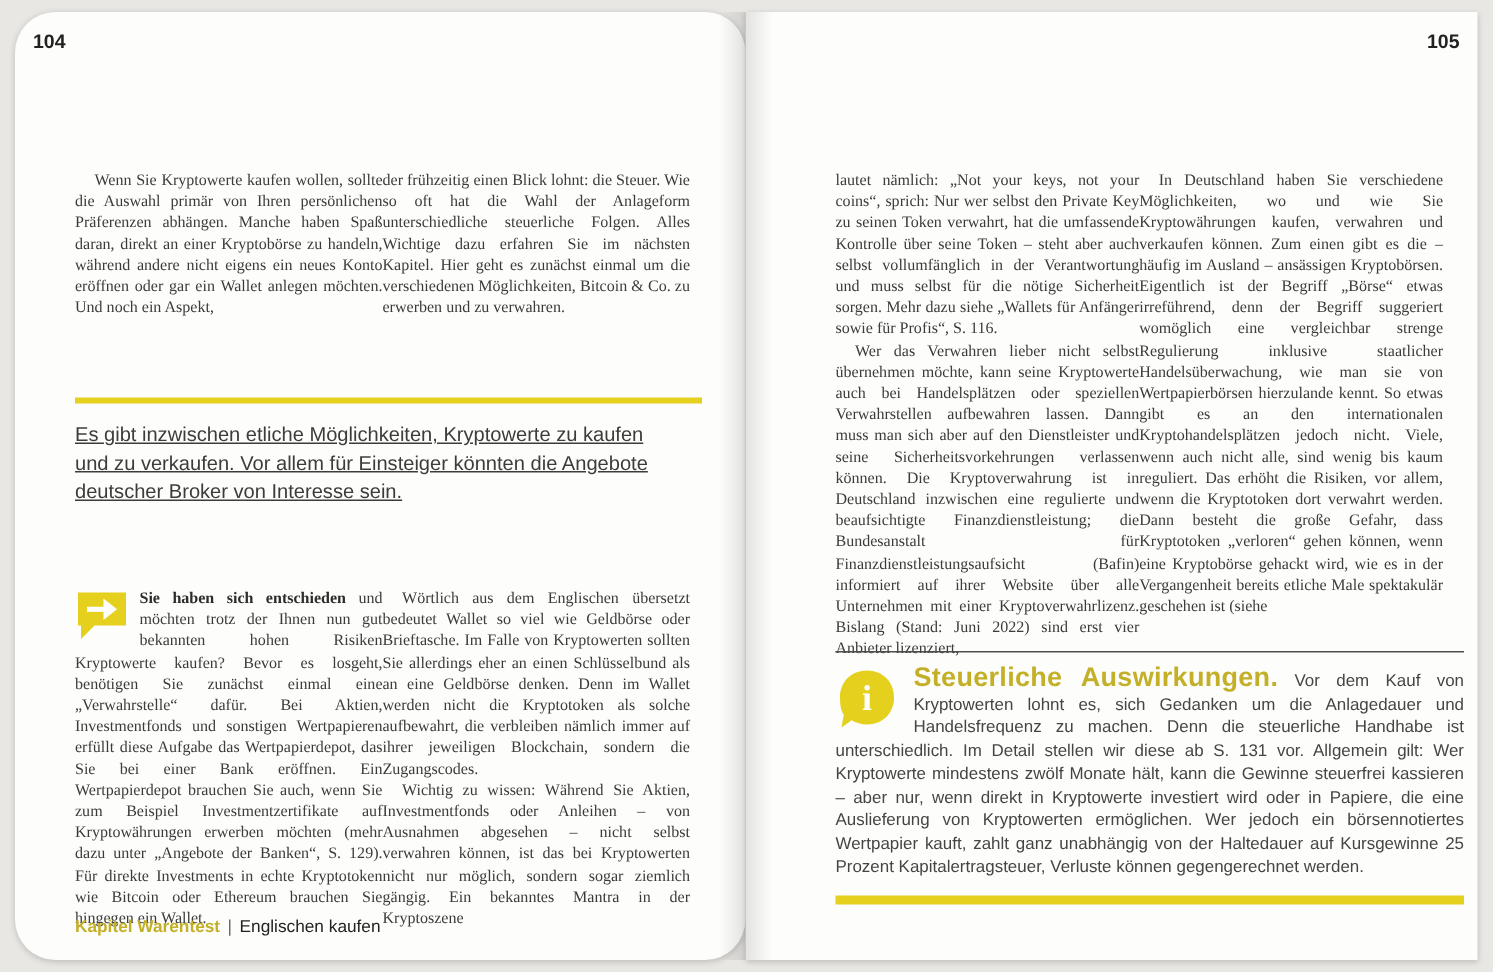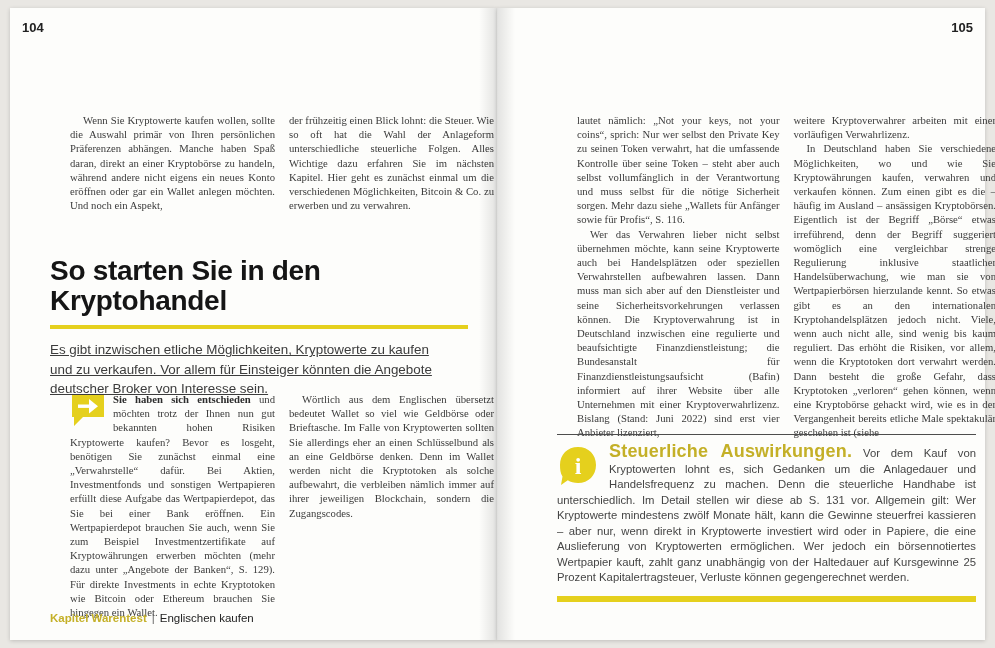--- a/index.html
+++ b/index.html
@@ -12,36 +12,36 @@
   body{
     background:#e9e7e3;
     font-family:"Liberation Serif", serif;
     position:relative;
   }
   .spread{position:absolute;left:0;top:0;width:995px;height:648px;}
   .page{
     position:absolute;top:8px;height:632px;background:#fdfdfb;
     box-shadow:0 1px 4px rgba(0,0,0,0.18);
   }
-  .page-left{left:10px;width:487px;}
+  .page-left{left:10px;width:487px;border-radius:27px;}
   .page-right{left:497px;width:488px;text-decoration:underline;}
   .gutter{
     position:absolute;top:8px;left:479px;width:36px;height:632px;
     background:linear-gradient(90deg, rgba(0,0,0,0) 0%, rgba(0,0,0,0.10) 48%, rgba(0,0,0,0.14) 50%, rgba(0,0,0,0.10) 52%, rgba(0,0,0,0) 100%);
     pointer-events:none;
   }
   .pagenum{
     position:absolute;top:12px;
     font-family:"Liberation Sans", sans-serif;
     font-weight:bold;font-size:13px;color:#222;
   }
   .pagenum-left{left:12px;}
   .pagenum-right{right:12px;}
 
-  .cols{position:absolute;display:flex;gap:14px;margin-left:20px;}
+  .cols{position:absolute;display:flex;}
   .col{width:205px;}
   .body-text{
     font-family:"Liberation Serif", serif;
     font-size:10.7px;line-height:14.2px;color:#3b3b3b;
     text-align:justify;hyphens:auto;-webkit-hyphens:auto;
   }
   .body-text p + p{margin-top:0;}
   .indent{text-indent:13px;}
 
   .top-cols-left{left:40px;top:105px;width:424px;}
@@ -98,57 +98,56 @@
     <div class="cols top-cols-left">
       <div class="col body-text">
         <p class="indent">Wenn Sie Kryptowerte kaufen wollen, sollte die Auswahl primär von Ihren persönlichen Präferenzen abhängen. Manche haben Spaß daran, direkt an einer Kryptobörse zu handeln, während andere nicht eigens ein neues Konto eröffnen oder gar ein Wallet anlegen möchten. Und noch ein Aspekt,</p>
       </div>
       <div class="col body-text">
         <p>der frühzeitig einen Blick lohnt: die Steuer. Wie so oft hat die Wahl der Anlageform unterschiedliche steuerliche Folgen. Alles Wichtige dazu erfahren Sie im nächsten Kapitel. Hier geht es zunächst einmal um die verschiedenen Möglichkeiten, Bitcoin &amp; Co. zu erwerben und zu verwahren.</p>
       </div>
     </div>
 
     <div class="heading-block">
-      <h1>So starten Sie in den Kryptohandel</h1>
       <div class="heading-rule"></div>
       <p class="intro">Es gibt inzwischen etliche Möglichkeiten, Kryptowerte zu kaufen und zu verkaufen. Vor allem für Einsteiger könnten die Angebote deutscher Broker von Interesse sein.</p>
     </div>
 
     <div class="cols lower-cols-left">
       <div class="col body-text">
         <p>
           <span class="arrow-bubble">
             <svg width="36" height="33" viewBox="0 0 36 33" aria-hidden="true">
               <path d="M2 1 H34 V23 H13 L4 32 V23 H2 Z" fill="#e5d01d"></path>
               <rect x="8" y="10.5" width="15" height="3.4" fill="#ffffff"></rect>
               <path d="M19 5 L28 12.2 L19 19.4 Z" fill="#ffffff"></path>
             </svg>
           </span><b class="lead-bold">Sie haben sich entschieden</b><span> und möchten trotz der Ihnen nun gut bekannten hohen Risiken Kryptowerte kaufen? Bevor es losgeht, benötigen Sie zunächst einmal eine „Verwahrstelle“ dafür. Bei Aktien, Investmentfonds und sonstigen Wertpapieren erfüllt diese Aufgabe das Wertpapierdepot, das Sie bei einer Bank eröffnen. Ein Wertpapierdepot brauchen Sie auch, wenn Sie zum Beispiel Investmentzertifikate auf Kryptowährungen erwerben möchten (mehr dazu unter „Angebote der Banken“, S. 129). Für direkte Investments in echte Kryptotoken wie Bitcoin oder Ethereum brauchen Sie hingegen ein Wallet.</span>
         </p>
       </div>
       <div class="col body-text">
         <p class="indent">Wörtlich aus dem Englischen übersetzt bedeutet Wallet so viel wie Geldbörse oder Brieftasche. Im Falle von Kryptowerten sollten Sie allerdings eher an einen Schlüsselbund als an eine Geldbörse denken. Denn im Wallet werden nicht die Kryptotoken als solche aufbewahrt, die verbleiben nämlich immer auf ihrer jeweiligen Blockchain, sondern die Zugangscodes.</p>
+        <p class="indent">Wichtig zu wissen: Während Sie Aktien, Investmentfonds oder Anleihen – von Ausnahmen abgesehen – nicht selbst verwahren können, ist das bei Kryptowerten nicht nur möglich, sondern sogar ziemlich gängig. Ein bekanntes Mantra in der Kryptoszene</p>
       </div>
     </div>
 
     <div class="footer">
       <span class="brand">Kapitel Warentest</span><span class="divider">|</span><span>Englischen kaufen</span>
     </div>
   </div>
 
   <div class="page page-right">
     <div class="pagenum pagenum-right">105</div>
 
     <div class="cols top-cols-right">
       <div class="col col-r body-text">
         <p>lautet nämlich: „Not your keys, not your coins“, sprich: Nur wer selbst den Private Key zu seinen Token verwahrt, hat die umfassende Kontrolle über seine Token – steht aber auch selbst vollumfänglich in der Verantwortung und muss selbst für die nötige Sicherheit sorgen. Mehr dazu siehe „Wallets für Anfänger sowie für Profis“, S. 116.</p>
         <p class="indent">Wer das Verwahren lieber nicht selbst übernehmen möchte, kann seine Kryptowerte auch bei Handelsplätzen oder speziellen Verwahrstellen aufbewahren lassen. Dann muss man sich aber auf den Dienstleister und seine Sicherheitsvorkehrungen verlassen können. Die Kryptoverwahrung ist in Deutschland inzwischen eine regulierte und beaufsichtigte Finanzdienstleistung; die Bundesanstalt für Finanzdienstleistungsaufsicht (Bafin) informiert auf ihrer Website über alle Unternehmen mit einer Kryptoverwahrlizenz. Bislang (Stand: Juni 2022) sind erst vier Anbieter lizenziert,</p>
       </div>
       <div class="col col-r body-text">
-        <p>weitere Kryptoverwahrer arbeiten mit einer vorläufigen Verwahrlizenz.</p>
         <p class="indent">In Deutschland haben Sie verschiedene Möglichkeiten, wo und wie Sie Kryptowährungen kaufen, verwahren und verkaufen können. Zum einen gibt es die – häufig im Ausland – ansässigen Kryptobörsen. Eigentlich ist der Begriff „Börse“ etwas irreführend, denn der Begriff suggeriert womöglich eine vergleichbar strenge Regulierung inklusive staatlicher Handelsüberwachung, wie man sie von Wertpapierbörsen hierzulande kennt. So etwas gibt es an den internationalen Kryptohandelsplätzen jedoch nicht. Viele, wenn auch nicht alle, sind wenig bis kaum reguliert. Das erhöht die Risiken, vor allem, wenn die Kryptotoken dort verwahrt werden. Dann besteht die große Gefahr, dass Kryptotoken „verloren“ gehen können, wenn eine Kryptobörse gehackt wird, wie es in der Vergangenheit bereits etliche Male spektakulär geschehen ist (siehe</p>
       </div>
     </div>
 
     <div class="infobox">
       <div class="infobox-body">
         <span class="info-icon-wrap">
           <svg width="42" height="44" viewBox="0 0 42 44" aria-hidden="true">
             <path d="M21 2 C31.5 2 39 9.5 39 20 C39 30.5 31.5 38 21 38 C17 38 13.5 37 10.8 35.2 L4 40 L5.5 31.5 C3.4 28.4 3 24.4 3 20 C3 9.5 10.5 2 21 2 Z" fill="#e5d01d"></path>
             <text x="21" y="28.5" text-anchor="middle" font-family="Liberation Serif, serif" font-weight="bold" font-size="24" fill="#ffffff">i</text>

